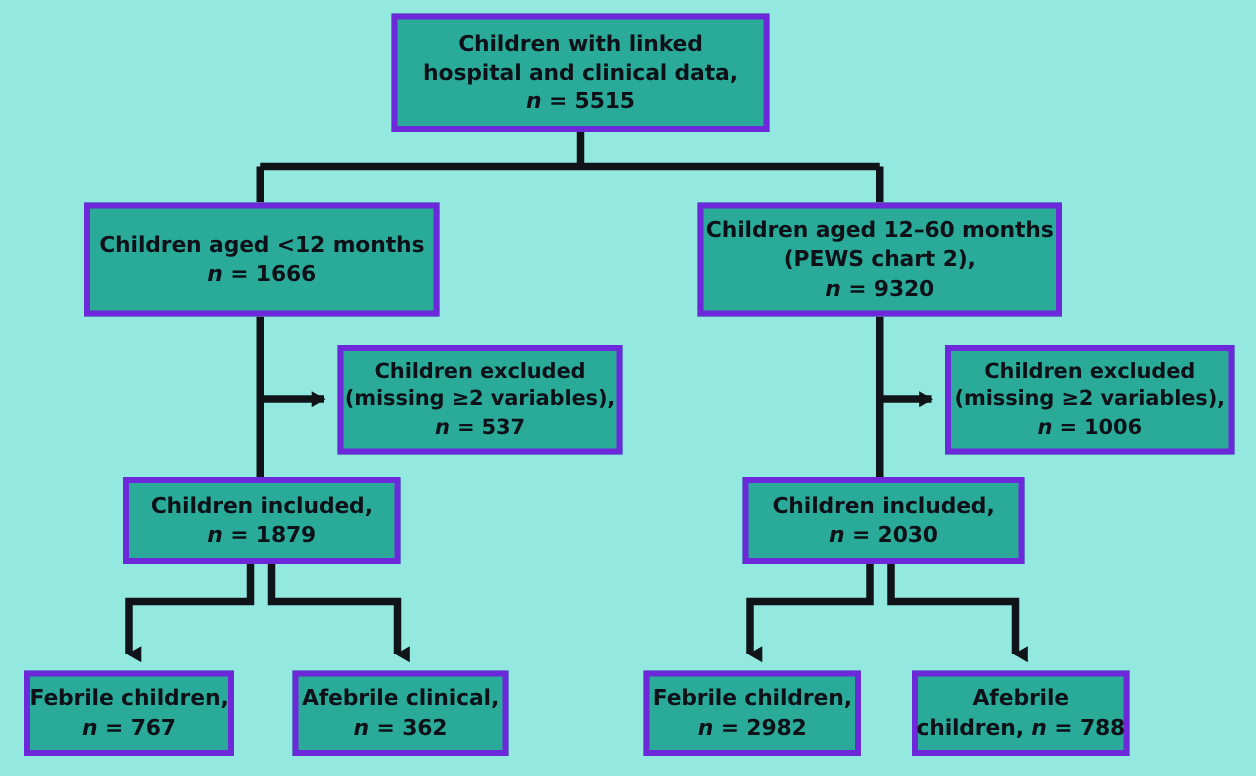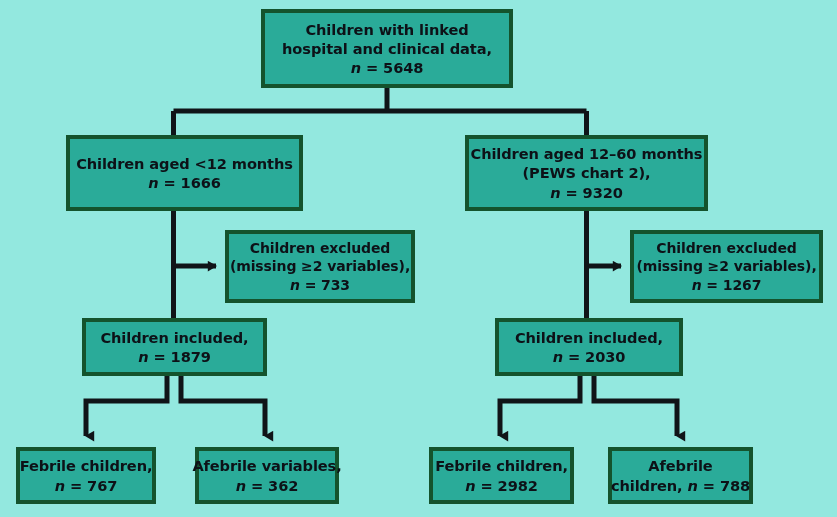--- a/index.html
+++ b/index.html
@@ -21,21 +21,21 @@
     left: 0;
     top: 0;
     width: 837px;
     height: 517px;
     pointer-events: none;
   }
   .node {
     position: absolute;
     box-sizing: border-box;
     background: #2aab99;
-    border: 4px solid #14532d;
+    border: 4px solid #6d28d9;
     color: #0d1117;
     display: flex;
     flex-direction: column;
     align-items: center;
     justify-content: center;
     text-align: left;
     font-weight: bold;
     font-size: 14.6px;
     line-height: 1.32;
     letter-spacing: -0.1px;
@@ -88,63 +88,63 @@
       <path d="M 181 376 L 181 401 L 265 401 L 265 436" marker-end="url(#arrowDown)"></path>
 
       <path d="M 580 376 L 580 401 L 500 401 L 500 436" marker-end="url(#arrowDown)"></path>
       <path d="M 594 376 L 594 401 L 677 401 L 677 436" marker-end="url(#arrowDown)"></path>
     </g>
   </svg>
 
   <div class="node" style="left:261px; top:9px; width:252px; height:79px;">
     <span class="line">Children with linked</span>
     <span class="line">hospital and clinical data,</span>
-    <span class="line"><i class="ital">n</i><span> = </span><span>5648</span></span>
+    <span class="line"><i class="ital">n</i><span> = </span><span>5515</span></span>
   </div>
 
-  <div class="node" style="left:66px; top:135px; width:237px; height:76px;">
+  <div class="node" style="left:56px; top:135px; width:237px; height:76px;">
     <span class="line">Children aged &lt;12 months</span>
     <span class="line"><i class="ital">n</i><span> = </span><span>1666</span></span>
   </div>
 
   <div class="node" style="left:465px; top:135px; width:243px; height:76px;">
     <span class="line">Children aged 12–60 months</span>
     <span class="line">(PEWS chart 2),</span>
     <span class="line"><i class="ital">n</i><span> = </span><span>9320</span></span>
   </div>
 
   <div class="node" style="left:225px; top:230px; width:190px; height:73px; font-size:14px;">
     <span class="line">Children excluded</span>
     <span class="line">(missing ≥2 variables),</span>
-    <span class="line"><i class="ital">n</i><span> = </span><span>733</span></span>
+    <span class="line"><i class="ital">n</i><span> = </span><span>537</span></span>
   </div>
 
   <div class="node" style="left:630px; top:230px; width:193px; height:73px; font-size:14px;">
     <span class="line">Children excluded</span>
     <span class="line">(missing ≥2 variables),</span>
-    <span class="line"><i class="ital">n</i><span> = </span><span>1267</span></span>
+    <span class="line"><i class="ital">n</i><span> = </span><span>1006</span></span>
   </div>
 
   <div class="node" style="left:82px; top:318px; width:185px; height:58px;">
     <span class="line">Children included,</span>
     <span class="line"><i class="ital">n</i><span> = </span><span>1879</span></span>
   </div>
 
   <div class="node" style="left:495px; top:318px; width:188px; height:58px;">
     <span class="line">Children included,</span>
     <span class="line"><i class="ital">n</i><span> = </span><span>2030</span></span>
   </div>
 
   <div class="node" style="left:16px; top:447px; width:140px; height:57px;">
     <span class="line">Febrile children,</span>
     <span class="line"><i class="ital">n</i><span> = </span><span>767</span></span>
   </div>
 
   <div class="node" style="left:195px; top:447px; width:144px; height:57px;">
-    <span class="line">Afebrile variables,</span>
+    <span class="line">Afebrile clinical,</span>
     <span class="line"><i class="ital">n</i><span> = </span><span>362</span></span>
   </div>
 
   <div class="node" style="left:429px; top:447px; width:145px; height:57px;">
     <span class="line">Febrile children,</span>
     <span class="line"><i class="ital">n</i><span> = </span><span>2982</span></span>
   </div>
 
   <div class="node" style="left:608px; top:447px; width:145px; height:57px;">
     <span class="line">Afebrile</span>

